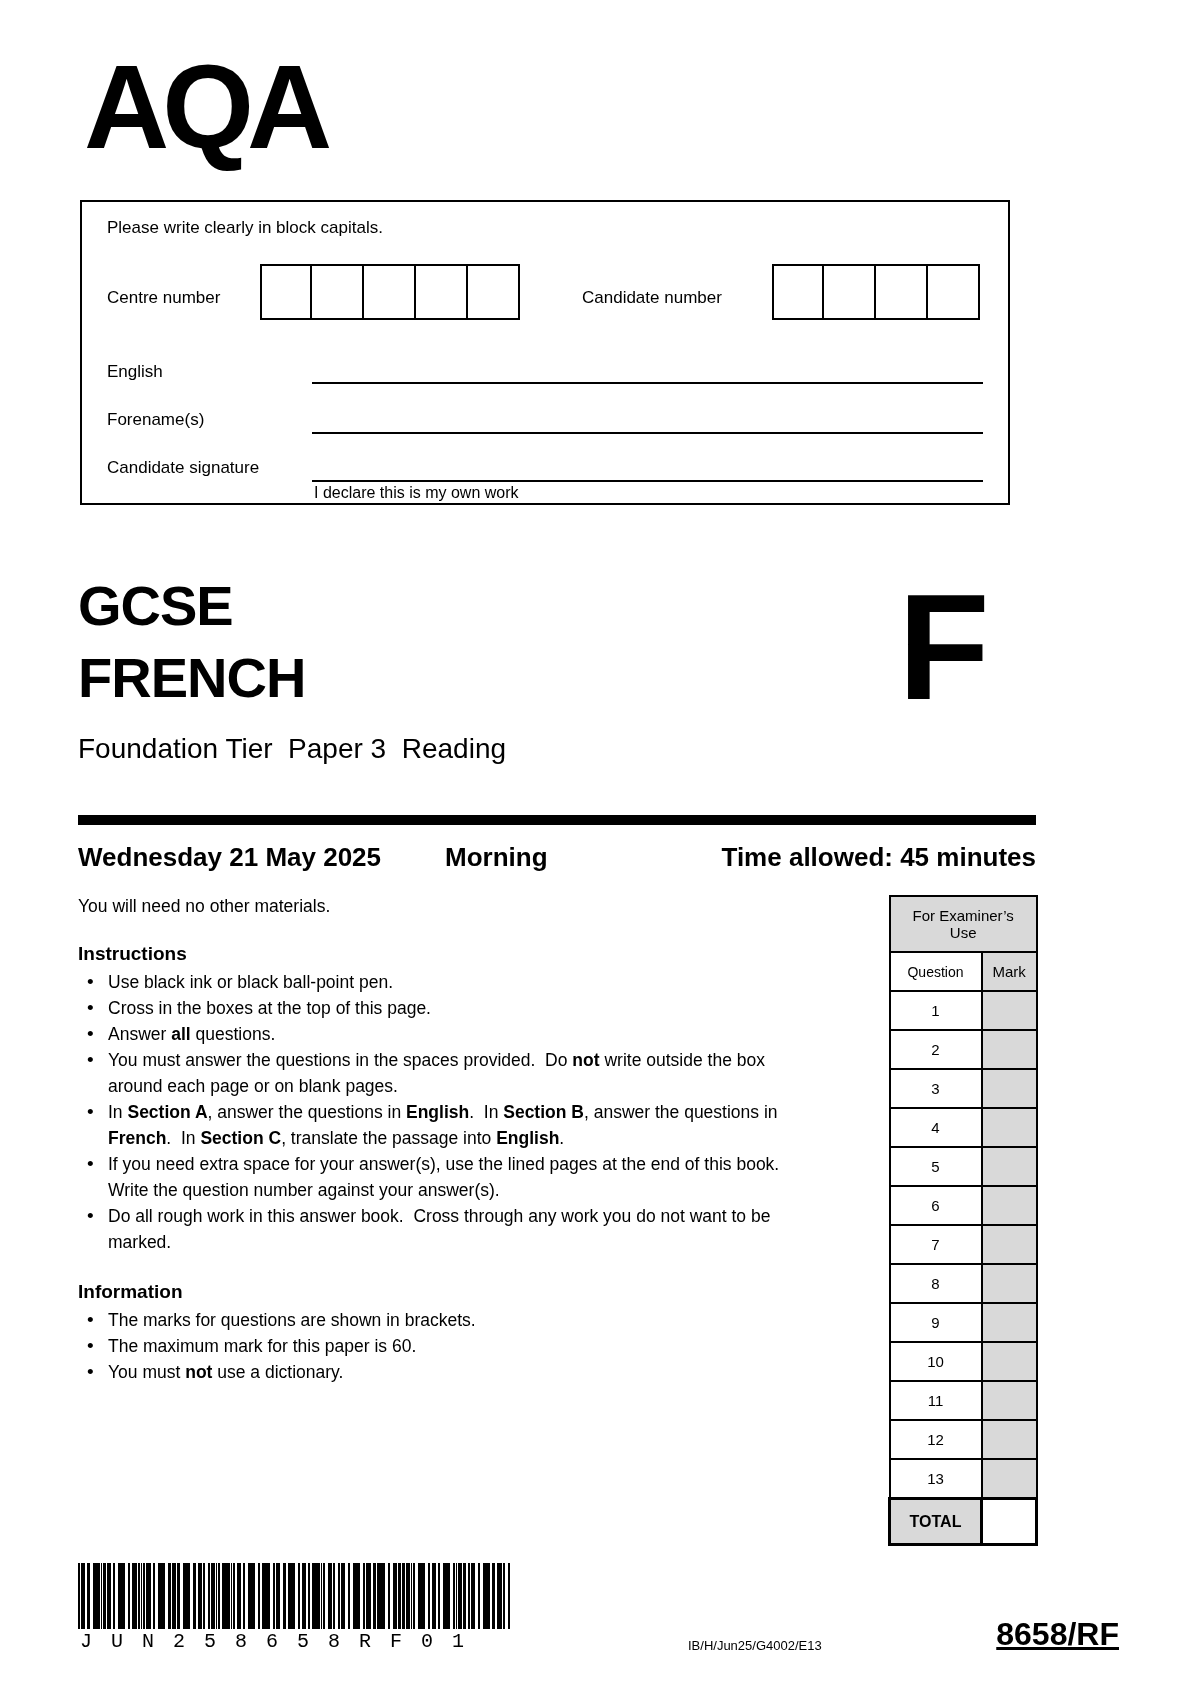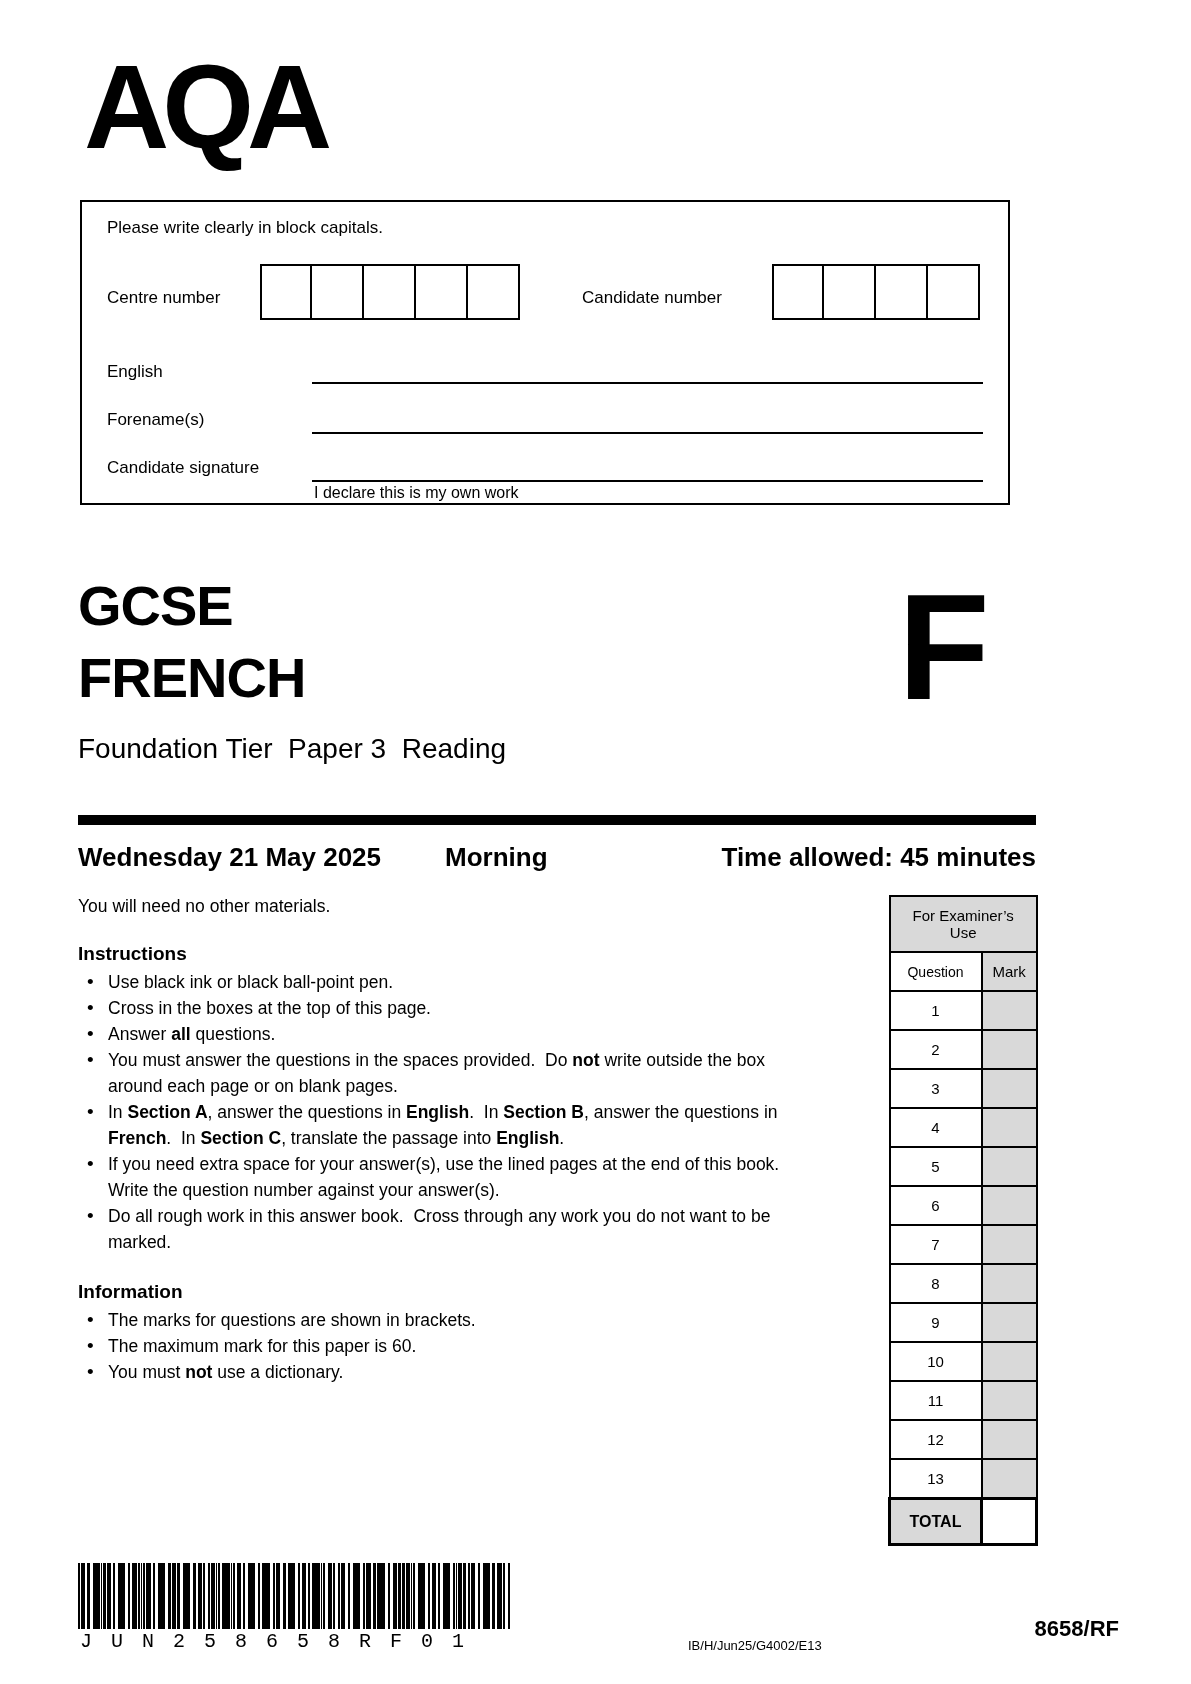--- a/index.html
+++ b/index.html
@@ -74,21 +74,21 @@
       repeating-linear-gradient(90deg,#000 0 2px,rgba(0,0,0,0) 2px 5px),
       repeating-linear-gradient(90deg,#000 0 1px,rgba(0,0,0,0) 1px 9px),
       repeating-linear-gradient(90deg,rgba(0,0,0,0) 0 3px,#000 3px 7px,rgba(0,0,0,0) 7px 13px),
       repeating-linear-gradient(90deg,#000 0 1px,rgba(0,0,0,0) 1px 23px);
   }
   .barcode-text{
     position:absolute;left:80px;top:1630px;width:432px;
     font-family:"Liberation Mono",monospace;font-size:20px;letter-spacing:19px;white-space:nowrap;
   }
   .doc-code{position:absolute;left:688px;top:1638px;font-size:13px;}
-  .paper-code{position:absolute;right:72px;top:1616px;font-size:22px;font-weight:600;}
+  .paper-code{position:absolute;right:72px;top:1616px;font-size:32px;font-weight:600;text-decoration:underline;}
 </style>
 </head>
 <body>
 
 <div class="logo">AQA</div>
 
 <div class="cand-box">
   <div class="note">Please write clearly in block capitals.</div>
 
   <div class="label centre-label">Centre number</div>

